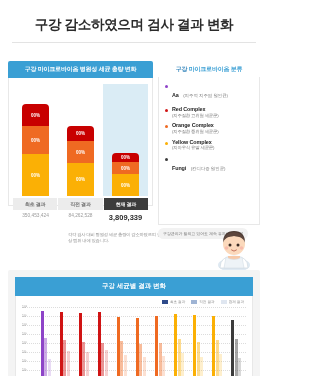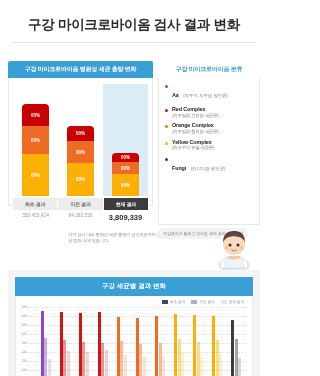--- a/index.html
+++ b/index.html
@@ -236,21 +236,21 @@
   }
   .grp { display: flex; align-items: flex-end; gap: 0.5px; height: 100%; }
   .gb { width: 3px; }
 </style>
 </head>
 <body>
 
 <div class="page">
 
   <div class="title-wrap">
-    <div class="main-title">구강 마이크로바이옴 검사 결과 변화</div>
+    <div class="main-title">구강 감소하였으며 검사 결과 변화</div>
     <div class="title-rule"></div>
   </div>
 
   <div class="row-top">
 
     <div class="col-left">
       <div class="bar-head">구강 마이크로바이옴 병원성 세균 총량 변화</div>
       <div class="chart-panel">
         <div class="bars-area">
           <div class="hl-band"></div>

